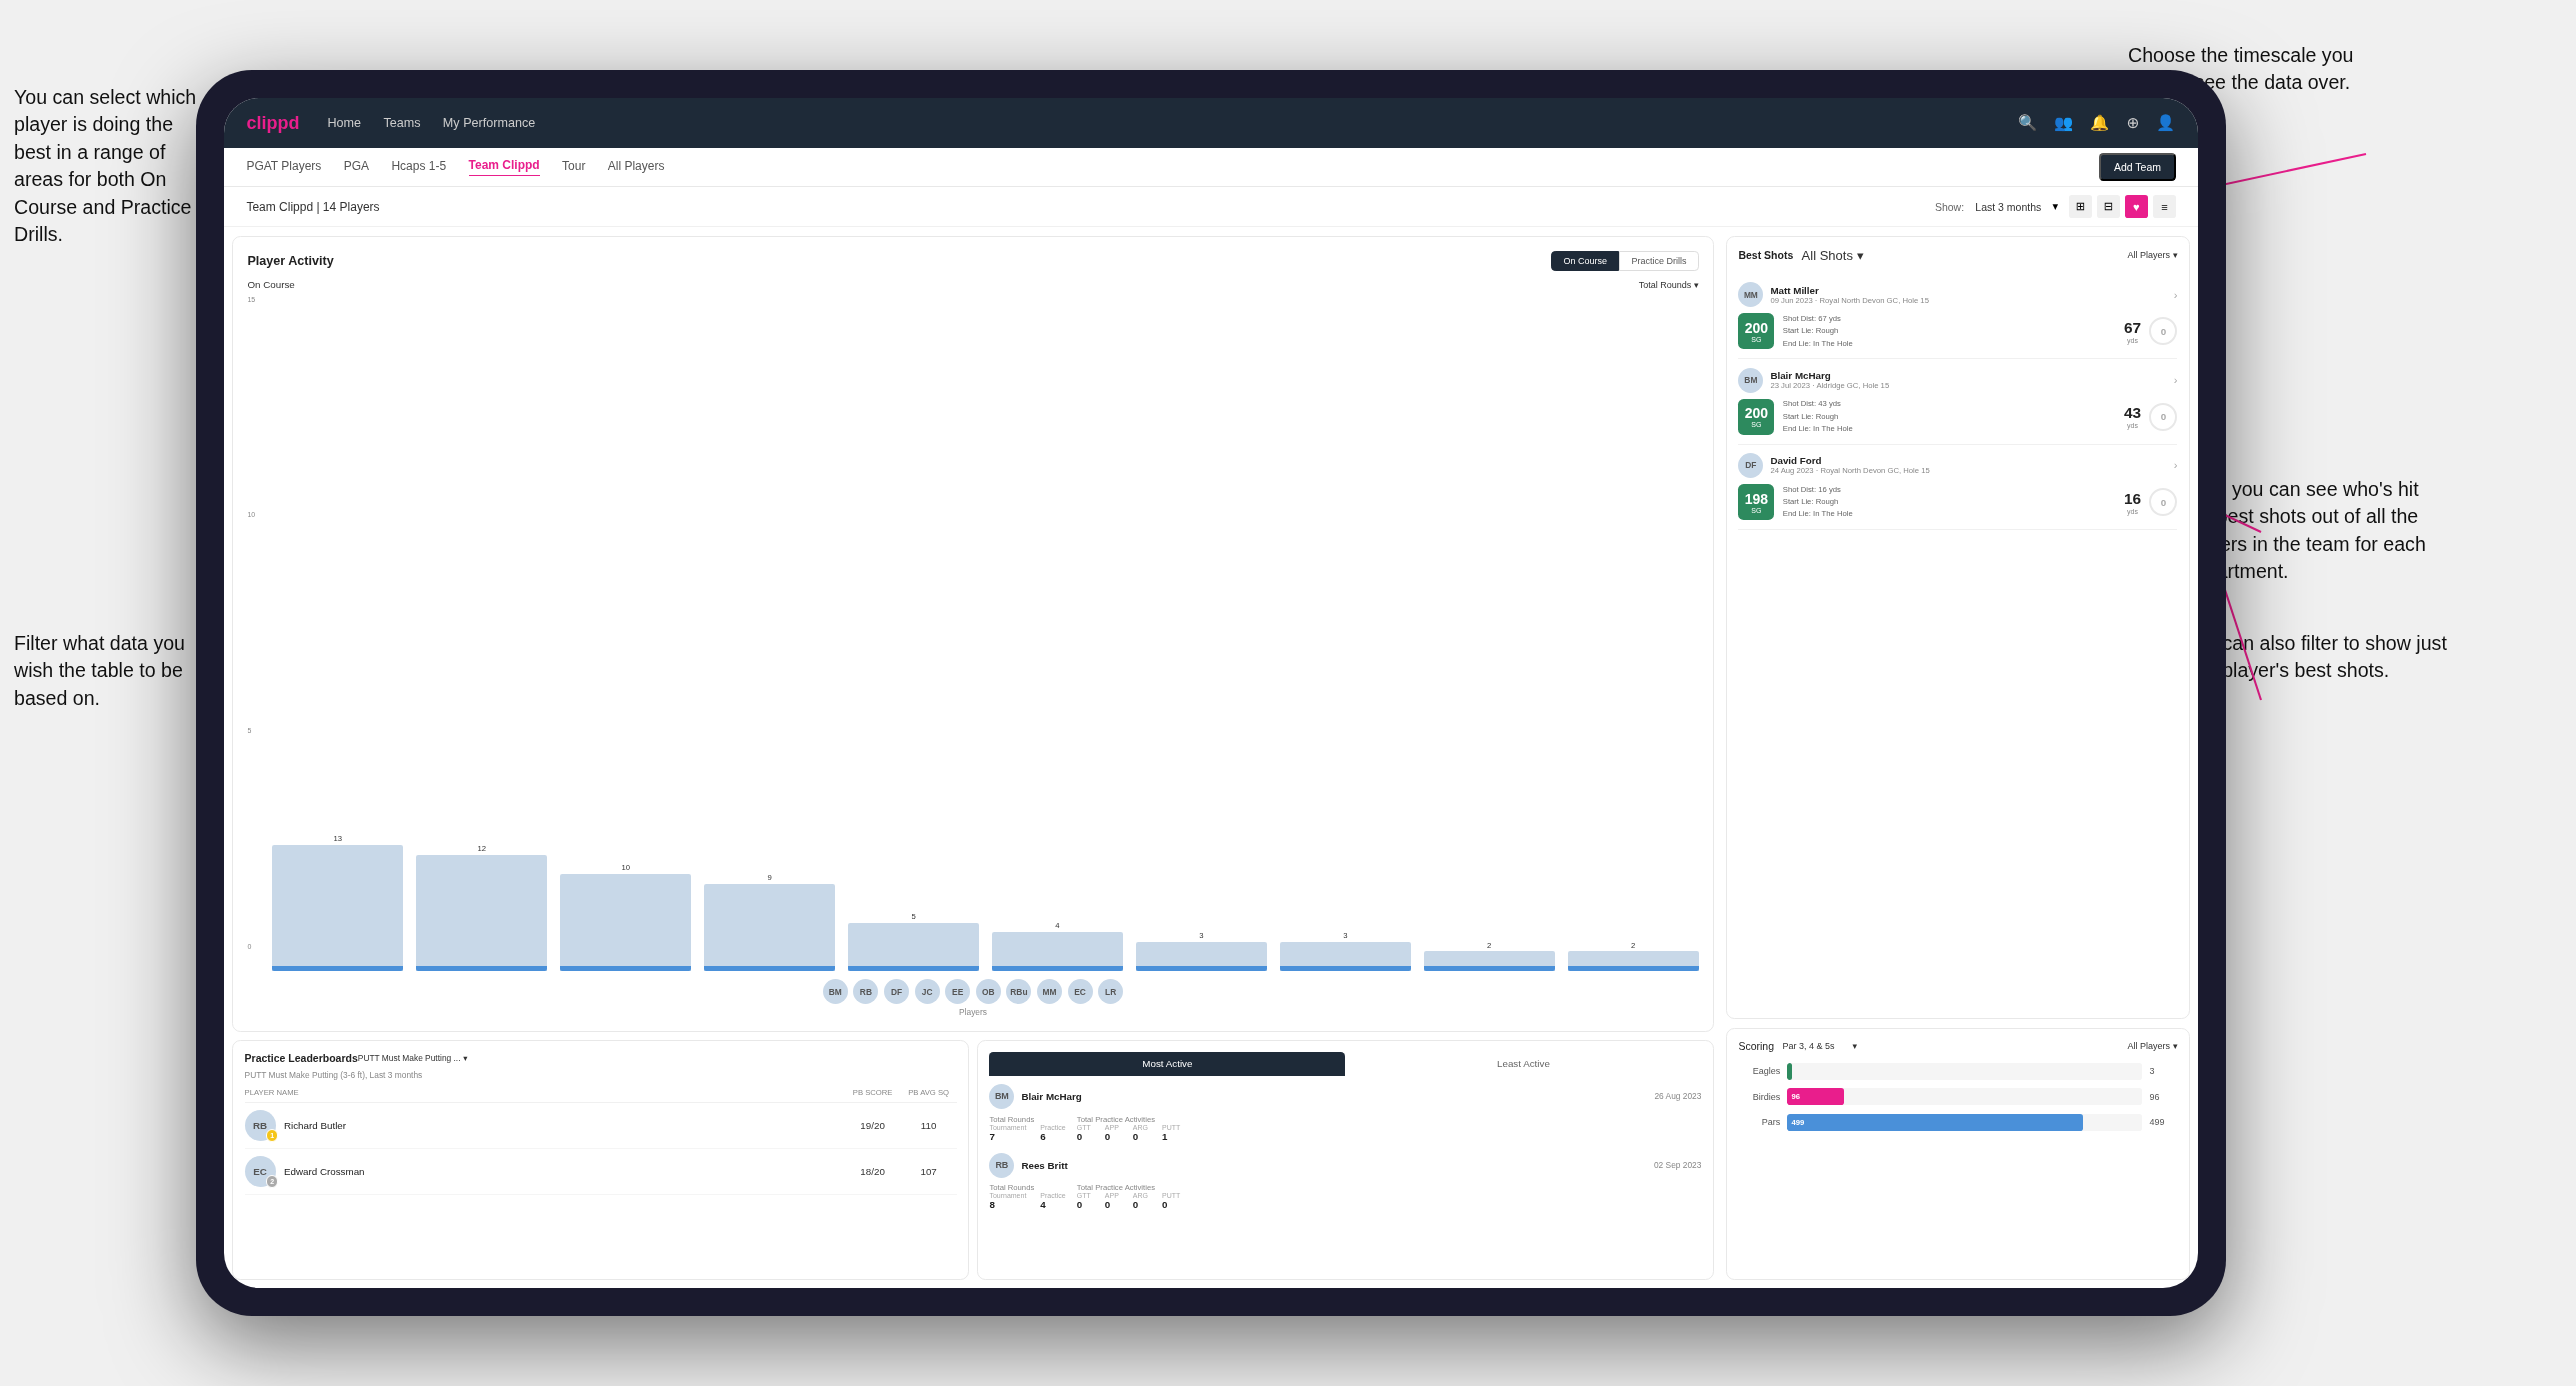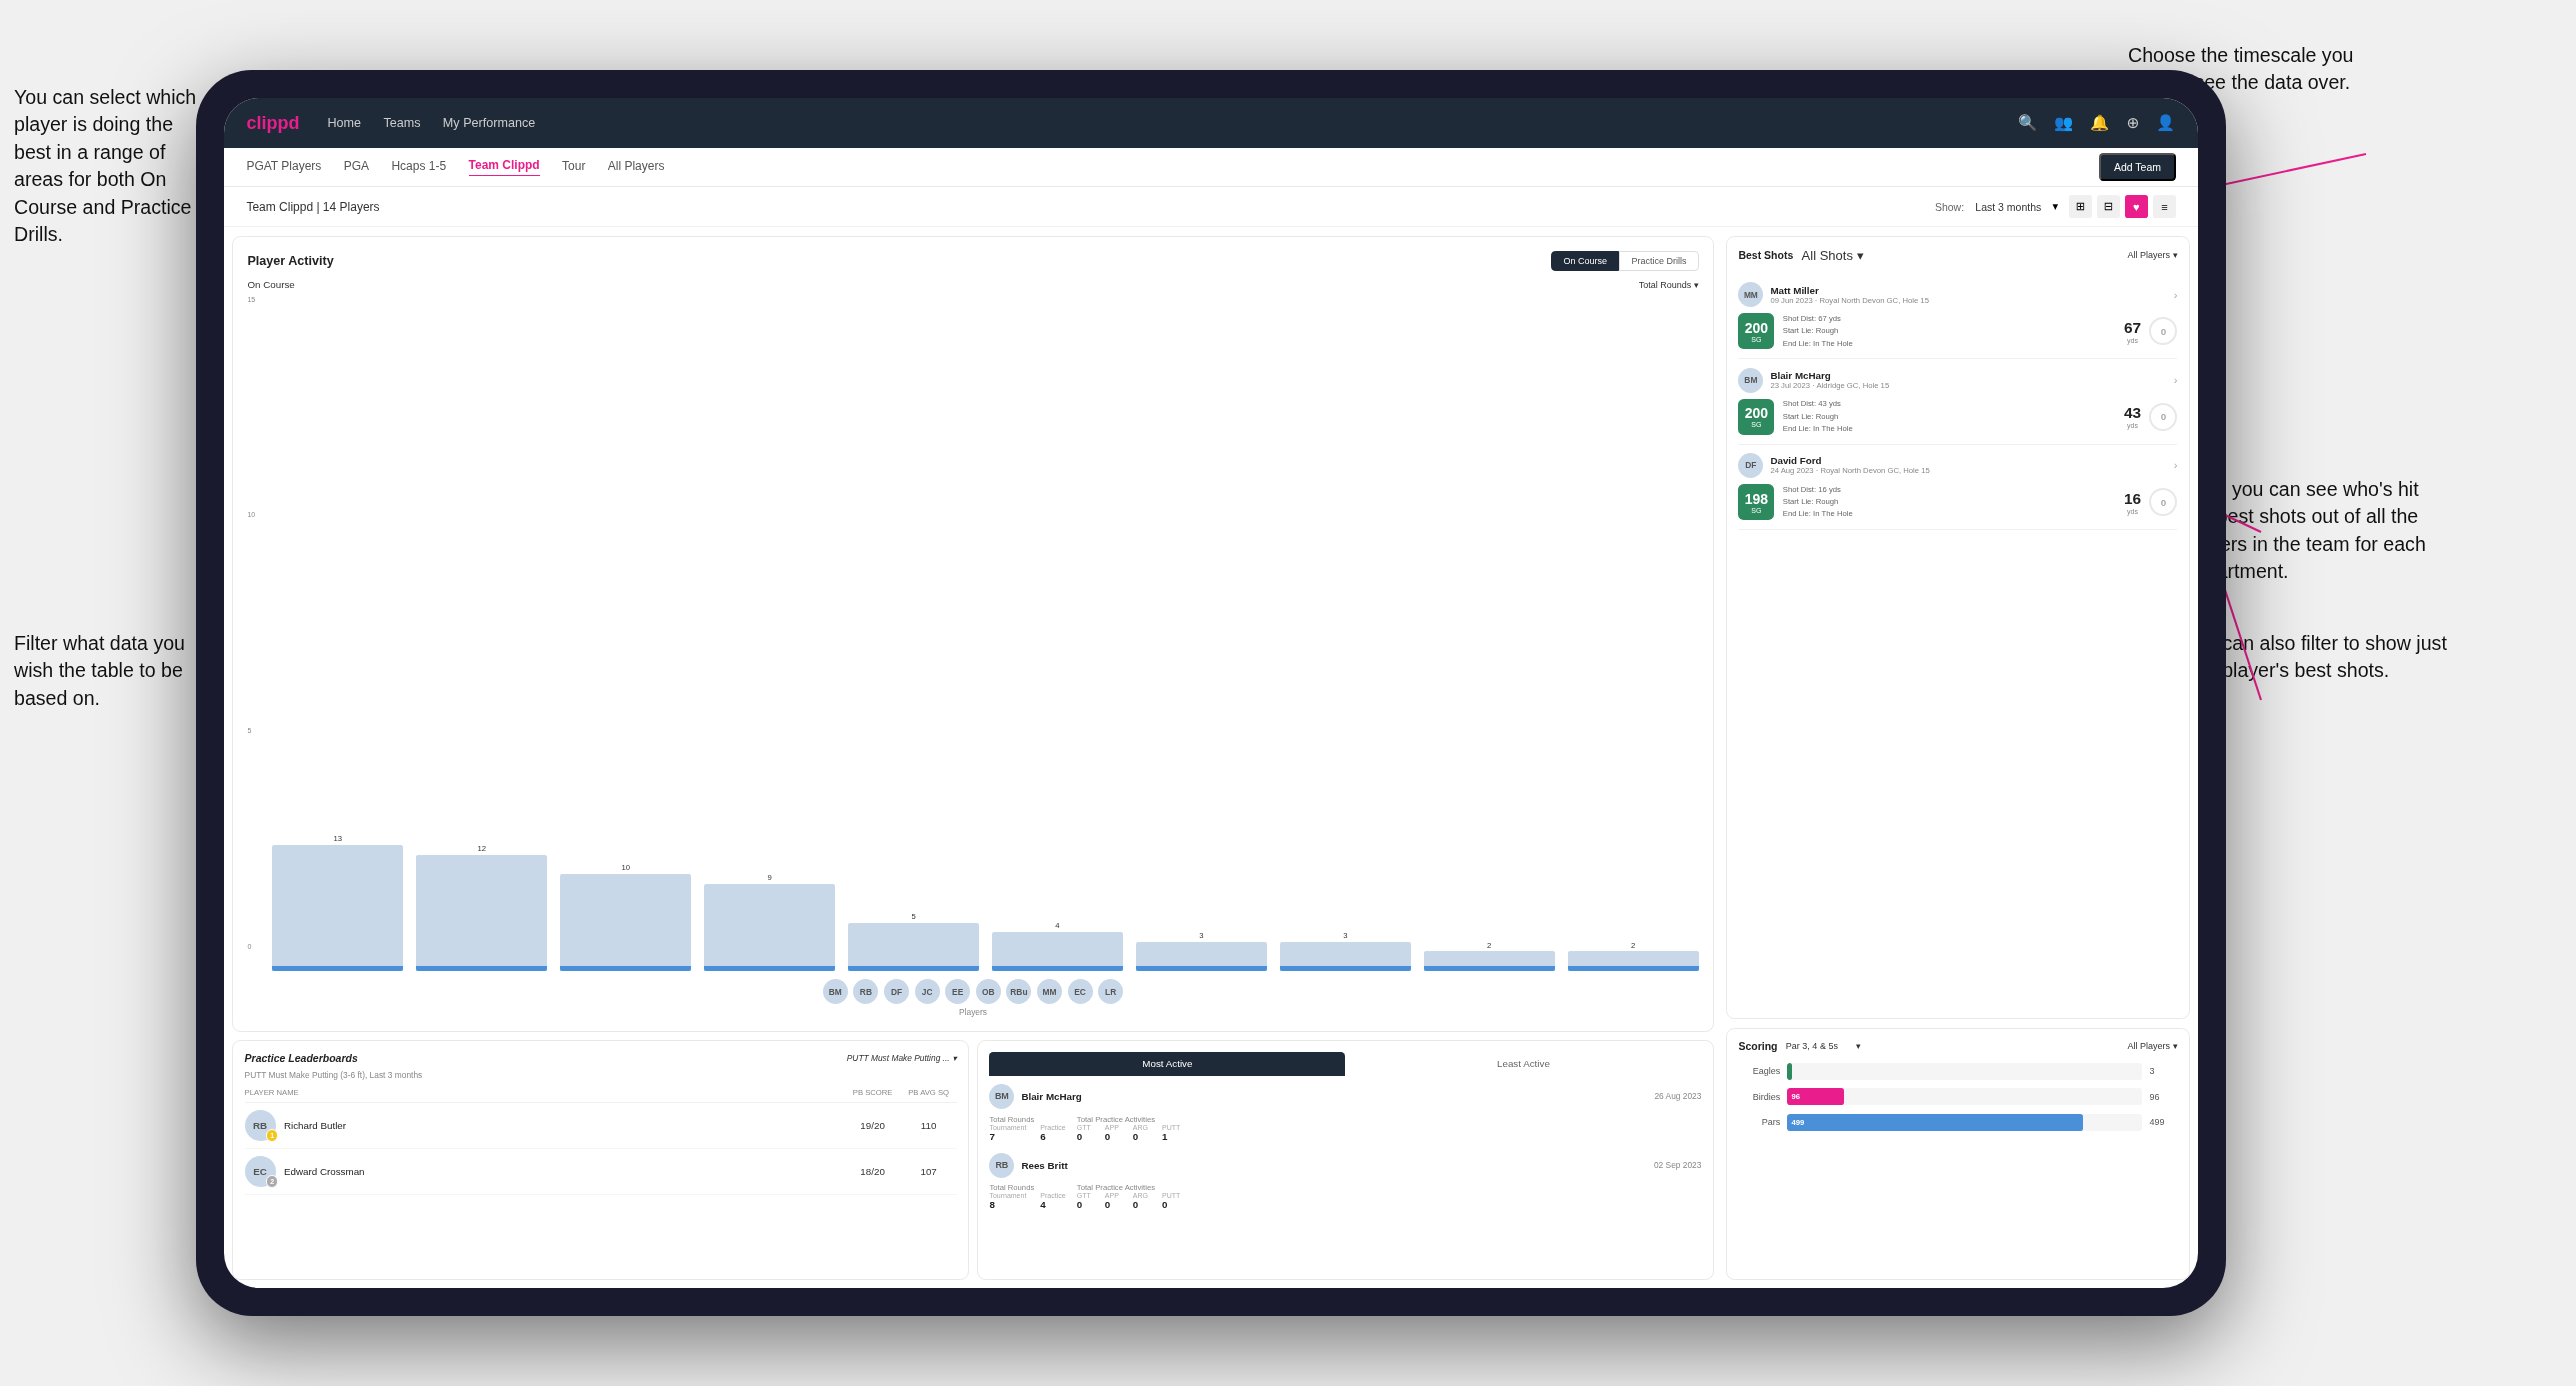--- a/index.html
+++ b/index.html
@@ -335,23 +335,21 @@
       background: #fff;
       border: 0.7px solid #e8e8e8;
       margin: 4.2px 4.2px 8.4px 8.4px;
       border-radius: 8.4px;
       padding: 11.2px;
       overflow: hidden;
     }
     .pl-header {
       display: flex;
       align-items: center;
-      justify-content: space-between;
       margin-bottom: 5.6px;
-      font-style: italic;
     }
     .pl-title {
       font-size: 10.5px;
       font-weight: 600;
       color: #222;
     }
     .pl-dropdown {
       font-size: 8.4px;
       color: #333;
       display: flex;
@@ -625,21 +623,21 @@
       display: flex;
       flex-direction: column;
       overflow: hidden;
     }
     .sc-header {
       display: flex;
       align-items: center;
       gap: 8.4px;
       margin-bottom: 11.2px;
     }
-    .sc-title { font-size: 10.5px; font-weight: 700; color: #222; }
+    .sc-title { font-size: 10.5px; font-weight: 400; color: #222; }
     .sc-filter {
       display: flex;
       align-items: flex-start;
       gap: 18px;
       font-size: 9px;
       color: #333;
       cursor: pointer;
     }
     .sc-all-players {
       margin-left: auto;

